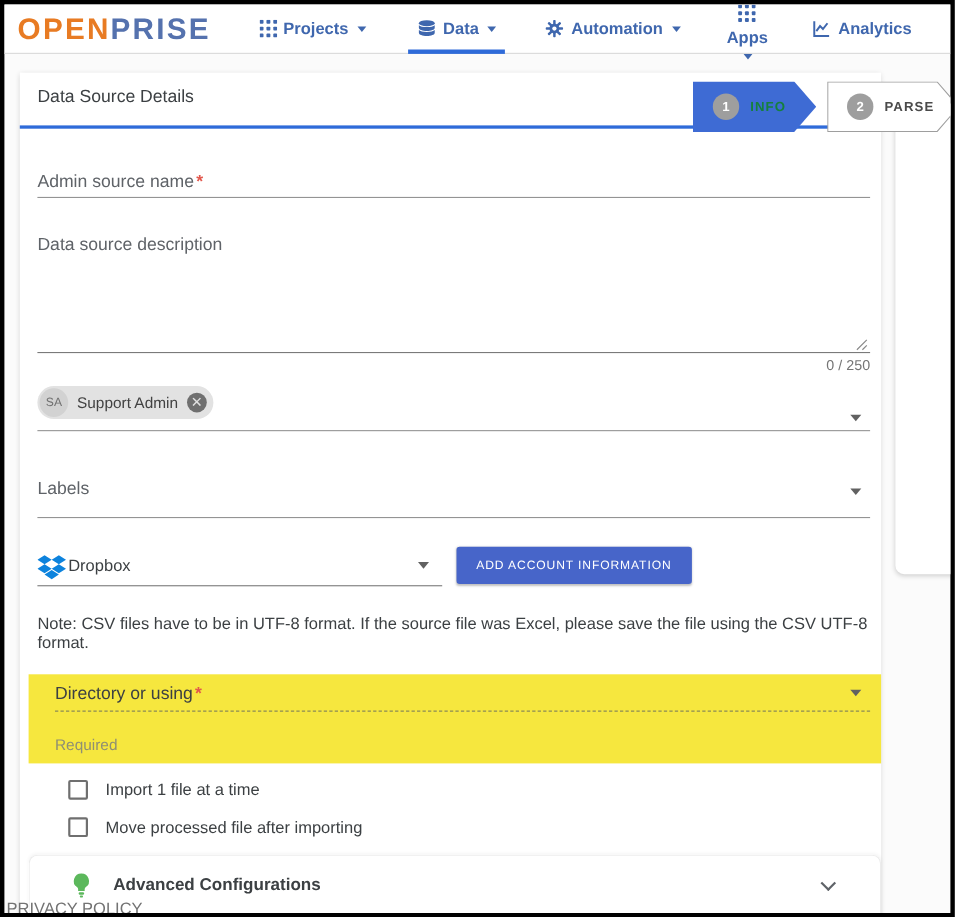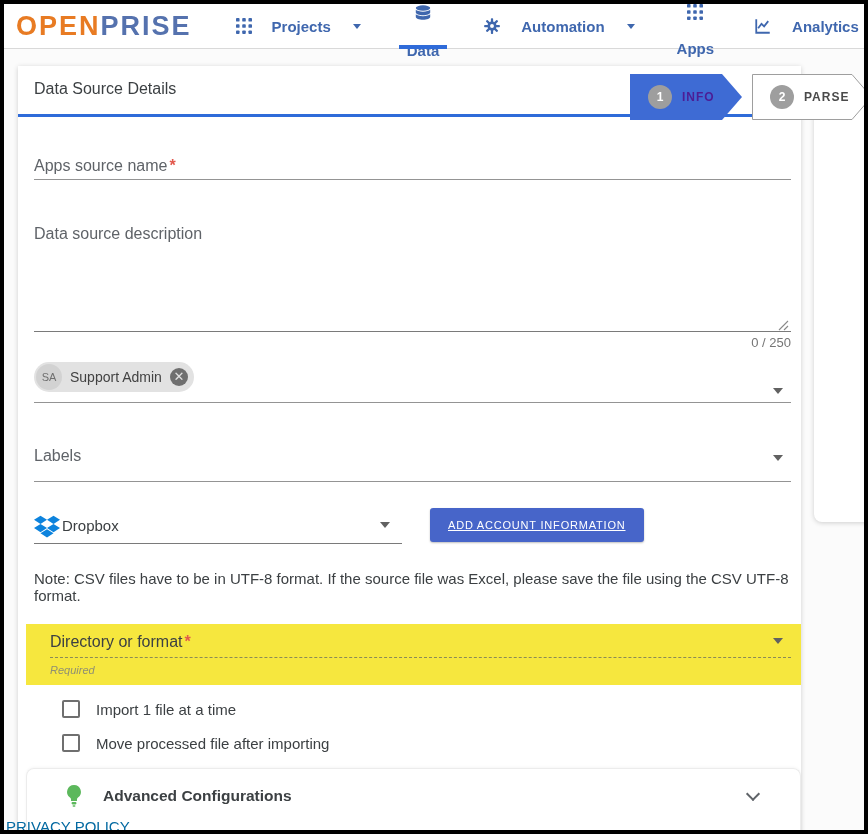--- a/index.html
+++ b/index.html
@@ -5,21 +5,21 @@
   * { margin:0; padding:0; box-sizing:border-box; }
   body { font-family:"Liberation Sans","DejaVu Sans",sans-serif; background:#fff; }
   .frame { position:relative; width:868px; height:834px; border:4px solid #000; background:#fbfbfb; overflow:hidden; }
 
   
   .nav { position:absolute; left:0; top:0; right:0; height:45px; background:#fff;
          border-bottom:1px solid #d9d9d9; display:flex; align-items:center; padding:0 0 0 12px; white-space:nowrap; }
   .logo { font-size:27px; font-weight:bold; letter-spacing:2px; margin-right:26px; }
   .logo .lg-orange { color:#e87b23; }
   .logo .lg-blue { color:#5572ae; }
-  .nav-item { display:flex; align-items:center; gap:20px; color:#3f67ae; font-size:15px; font-weight:600;
+  .nav-item { display:flex; align-items:center; gap:6px; color:#3f67ae; font-size:15px; font-weight:600;
               height:45px; position:relative; cursor:pointer; flex:0 0 auto; }
   .nav-item svg { display:block; }
   .nav-caret { width:0; height:0; border-left:4px solid transparent; border-right:4px solid transparent;
                border-top:5px solid #3f67ae; margin-left:2px; }
   .nav-item.active::after { content:""; position:absolute; left:-8px; right:-8px; bottom:0; height:4px; background:#2f6bd9; }
 
   
   .side-card { position:absolute; left:810px; top:90px; width:120px; height:428px; background:#fff;
                border-radius:8px; box-shadow:0 1px 5px rgba(0,0,0,.18); }
   .main-card { position:absolute; left:14px; top:62px; width:783px; height:860px; background:#fff;
@@ -28,35 +28,35 @@
   .card-header { position:relative; height:51px; border-bottom:3px solid #2f6bd9; }
   .page-title { position:absolute; left:16px; top:14px; font-size:16px; color:#3c4043; }
 
   .step { position:absolute; top:8px; height:46px; display:flex; align-items:center; cursor:pointer; }
   .step svg.shape { position:absolute; left:0; top:0; }
   .step-content { position:relative; display:flex; align-items:center; padding-left:18px; }
   .step-circle { width:24px; height:24px; border-radius:50%; background:#9e9e9e; color:#fff; font-size:12px;
                  font-weight:bold; display:flex; align-items:center; justify-content:center; margin-right:10px; }
   .step-label { font-size:12px; font-weight:bold; letter-spacing:1px; }
   .step-info { left:612px; width:112px; }
-  .step-info .step-label { color:#4c1d95; }
+  .step-info .step-label { color:#15803d; }
   .step-parse { left:734px; width:120px; }
   .step-parse .step-label { color:#4a4a4a; }
 
   
   .form { padding:0 10px 0 16px; }
   .flabel { font-size:16px; color:#5f6368; }
   .flabel-sm { font-size:12.5px; color:#757575; }
   .req { color:#e2574c; font-weight:bold; margin-left:2px; }
   .uline { border-bottom:1px solid #949494; }
 
   .field-name { margin-top:40px; }
   .field-name .uline { margin-top:4px; }
 
-  .field-desc { margin-top:45px; position:relative; }
+  .field-desc { margin-top:34px; position:relative; }
   .desc-space { height:88px; }
   .resize-handle { position:absolute; right:2px; bottom:22px; width:11px; height:11px; cursor:nwse-resize; }
   .counter { text-align:right; font-size:13px; color:#757575; margin-top:3px; }
 
   .field-admins { margin-top:12px; position:relative; }
   .chip-row { display:flex; align-items:center; margin-top:6px; }
   .chip { display:flex; align-items:center; background:#e2e2e2; border-radius:16px; height:30px; padding:2px 6px 2px 2px; }
   .chip-avatar { width:26px; height:26px; border-radius:50%; background:#d2d2d2; color:#6f6f6f; font-size:11px;
                  display:flex; align-items:center; justify-content:center; margin-right:8px; }
   .chip-name { font-size:14px; color:#424242; margin-right:8px; }
@@ -67,42 +67,42 @@
   .caret-abs { position:absolute; right:8px; }
   .field-admins .uline { margin-top:10px; }
 
   .field-labels { margin-top:44px; position:relative; }
   .field-labels .uline { margin-top:16px; }
 
   .field-source { margin-top:26px; }
   .source-row { display:flex; align-items:flex-start; margin-top:2px; }
   .select-box { width:368px; display:flex; align-items:center; border-bottom:1px solid #7a7a7a; height:36px; position:relative; cursor:pointer; }
   .select-box .sel-text { font-size:15px; color:#3c4043; margin-left:2px; }
-  .btn-primary { margin-left:28px; background:#4765c9; color:#fff; font-size:11px; letter-spacing:.8px;
-                 border:none; border-radius:3px; padding:11px 18px; cursor:pointer; box-shadow:0 1px 2px rgba(0,0,0,.25);text-decoration:underline; }
+  .btn-primary { margin-left:13px; background:#4765c9; color:#fff; font-size:11px; letter-spacing:.8px;
+                 border:none; border-radius:3px; padding:11px 18px; cursor:pointer; box-shadow:0 1px 2px rgba(0,0,0,.25); }
 
   .note { margin-top:26px; font-size:15px; color:#3c4043; }
 
   .yellow-block { margin:20px -10px 0 -8px; background:#f6e73e; padding:9px 10px 9px 24px; position:relative; }
   .yellow-block .dash { border-bottom:1px dashed #8b8b55; margin-top:6px; }
-  .helper-required { font-size:11px; color:#8f8f73; margin-top:6px;font-style:italic; }
+  .helper-required { font-size:14px; color:#8f8f73; margin-top:22px; }
   .yellow-block .caret-abs { top:14px; right:18px; }
 
   .checkbox-row { display:flex; align-items:flex-end; margin:15px 0 0 28px; cursor:pointer; }
   .checkbox { width:18px; height:18px; border:2px solid #6f6f6f; border-radius:2px; background:#fff; }
   .checkbox-label { font-size:15px; color:#3c4043; margin-left:16px; }
   .checkbox-row + .checkbox-row { margin-top:16px; }
 
   .advanced { margin:16px -10px 0 -8px; border:1px solid #ececec; border-bottom:none; border-radius:8px 8px 0 0;
               box-shadow:0 -1px 3px rgba(0,0,0,.04); padding:15px 20px 30px 20px; display:flex; align-items:center; cursor:pointer; }
   .advanced-label { font-size:15.5px; font-weight:bold; color:#3c4043; margin-left:18px; flex:1; }
   .chev-down { width:10px; height:10px; border-right:2px solid #5f6368; border-bottom:2px solid #5f6368;
                transform:rotate(45deg); margin-right:22px; margin-top:-4px; }
 
-  .privacy { position:absolute; left:2px; top:814px; font-size:15px; color:#0369a1; text-decoration:underline; cursor:pointer; }
+  .privacy { position:absolute; left:2px; top:814px; font-size:15px; color:#737373; text-decoration:underline; cursor:pointer; }
 </style>
 </head>
 <body>
 
 <div class="frame">
 
   <header class="nav">
     <div class="logo">
       <span class="lg-orange">OPEN</span><span class="lg-blue">PRISE</span>
     </div>
@@ -118,21 +118,21 @@
             <rect x="14" y="7" width="4" height="4" rx="1"></rect>
             <rect x="0" y="14" width="4" height="4" rx="1"></rect>
             <rect x="7" y="14" width="4" height="4" rx="1"></rect>
             <rect x="14" y="14" width="4" height="4" rx="1"></rect>
           </svg>
       </span>
       <span>Projects</span>
       <span class="nav-caret"></span>
     </div>
 
-    <div class="nav-item active" style="margin-left:46px;flex-direction:column;">
+    <div class="nav-item active" style="margin-left:46px;">
       <span>
         <svg width="18" height="18" viewBox="0 0 20 20" fill="#3f67ae">
             <ellipse cx="10" cy="4.5" rx="8" ry="3"></ellipse>
             <path d="M2 6.5v3c0 1.66 3.58 3 8 3s8-1.34 8-3v-3c-1.2 1.3-4.3 2-8 2s-6.8-.7-8-2z"></path>
             <path d="M2 11.5v3c0 1.66 3.58 3 8 3s8-1.34 8-3v-3c-1.2 1.3-4.3 2-8 2s-6.8-.7-8-2z"></path>
           </svg>
       </span>
       <span>Data</span>
       <span class="nav-caret"></span>
     </div>
@@ -213,21 +213,21 @@
           <span class="step-circle">2</span>
           <span class="step-label">PARSE</span>
         </div>
       </div>
     </div>
 
     <div class="form">
 
       <div class="field-name">
         <div class="flabel">
-          <span>Apps source name</span><span class="req">*</span>
+          <span>Admin source name</span><span class="req">*</span>
         </div>
         <div class="uline"></div>
       </div>
 
       <div class="field-desc">
         <div class="flabel">Data source description</div>
         <div class="desc-space"></div>
         <span class="resize-handle">
           <svg width="11" height="11" viewBox="0 0 11 11">
               <path d="M10 1L1 10M10 6L6 10" stroke="#8a8a8a" stroke-width="1.1"></path>
@@ -267,21 +267,21 @@
             <span class="caret" style="position:absolute; right:12px; top:14px;"></span>
           </div>
           <button class="btn-primary">ADD ACCOUNT INFORMATION</button>
         </div>
       </div>
 
       <div class="note">Note: CSV files have to be in UTF-8 format. If the source file was Excel, please save the file using the CSV UTF-8 format.</div>
 
       <div class="yellow-block">
         <div class="flabel" style="color:#3c4043;">
-          <span>Directory or format</span><span class="req">*</span>
+          <span>Directory or using</span><span class="req">*</span>
         </div>
         <span class="caret caret-abs"></span>
         <div class="dash"></div>
         <div class="helper-required">Required</div>
       </div>
 
       <div class="checkbox-row">
         <span class="checkbox"></span>
         <span class="checkbox-label">Import 1 file at a time</span>
       </div>

